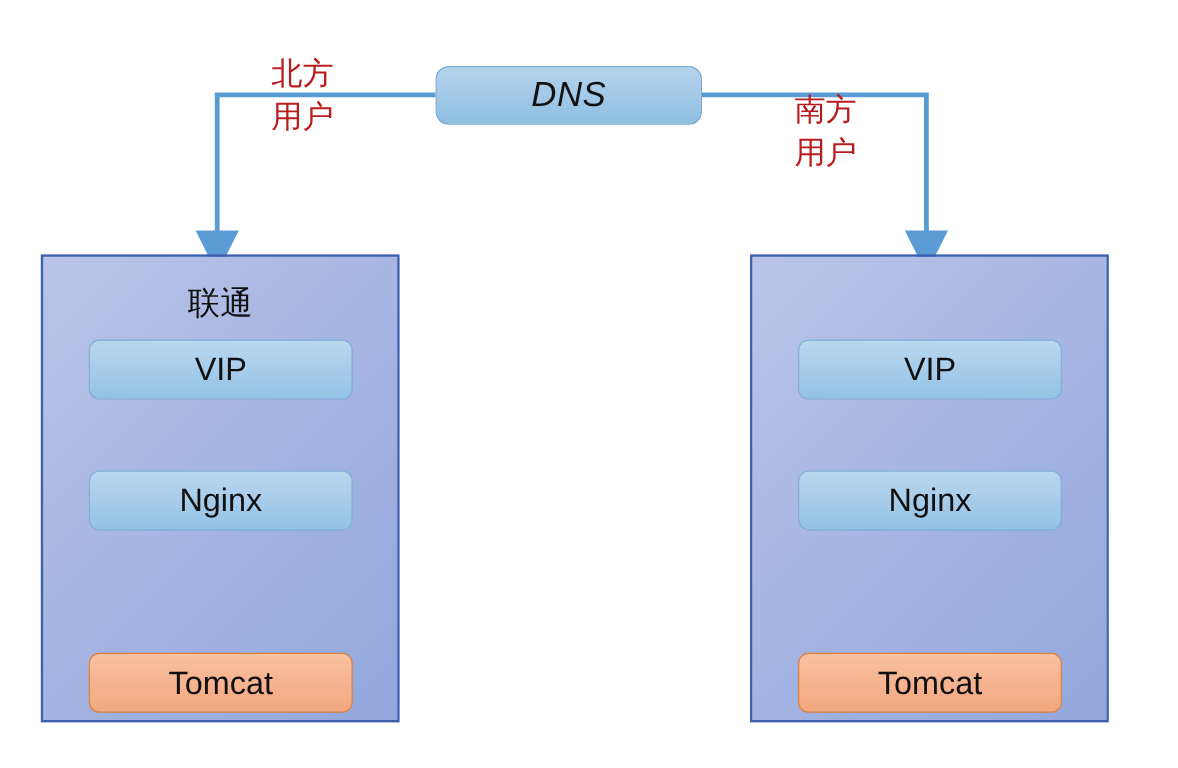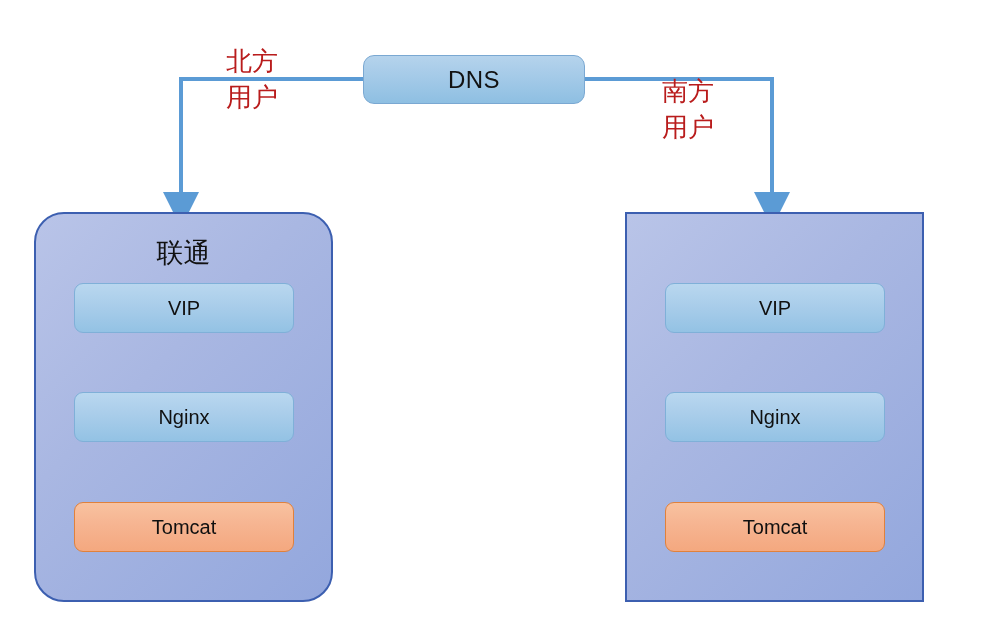--- a/index.html
+++ b/index.html
@@ -38,36 +38,37 @@
     height: 49px;
     border-radius: 11px;
     border: 1px solid #7aa8d2;
     background: linear-gradient(to bottom, #b5d3ec 0%, #a4cae8 45%, #8ebfe2 100%);
     display: flex;
     align-items: center;
     justify-content: center;
     box-sizing: border-box;
   }
   .dns-box span {
-    font-size: 24px;
+    font-size: 29px;
     letter-spacing: 0.5px;
     color: #121212;
+    font-style: italic;
   }
 
   
   .region-panel {
     position: absolute;
     top: 212px;
     width: 299px;
     height: 390px;
     border: 2px solid #3c5fb0;
     background: linear-gradient(135deg, #b9c4e8 0%, #a9b7e2 40%, #93a7dd 100%);
     box-sizing: border-box;
   }
-  #panel-left  { left: 34px; border-radius: 30px; }
+  #panel-left  { left: 34px; }
   #panel-right { left: 625px; }
 
   .region-title {
     position: absolute;
     top: 26px;
     left: 0;
     width: 100%;
     text-align: center;
     font-size: 27px;
     color: #111111;
@@ -80,31 +81,32 @@
     left: 38px;
     width: 220px;
     height: 50px;
     border-radius: 9px;
     display: flex;
     align-items: center;
     justify-content: center;
     box-sizing: border-box;
   }
   .node span {
-    font-size: 20px;
+    font-size: 27px;
     color: #101010;
     line-height: 1;
   }
   .node.blue {
     border: 1px solid #7fb0d8;
     background: linear-gradient(to bottom, #b9d7ef 0%, #a9cdea 45%, #93c2e4 100%);
   }
   .node.orange {
     border: 1px solid #e0813c;
     background: linear-gradient(to bottom, #f8c2a0 0%, #f6b491 45%, #f4a87f 100%);
+    margin-top: 42px;
   }
   .node-vip     { top: 69px; }
   .node-nginx   { top: 178px; }
   .node-tomcat  { top: 288px; }
 
   
   .user-label {
     position: absolute;
     width: 90px;
     text-align: center;

